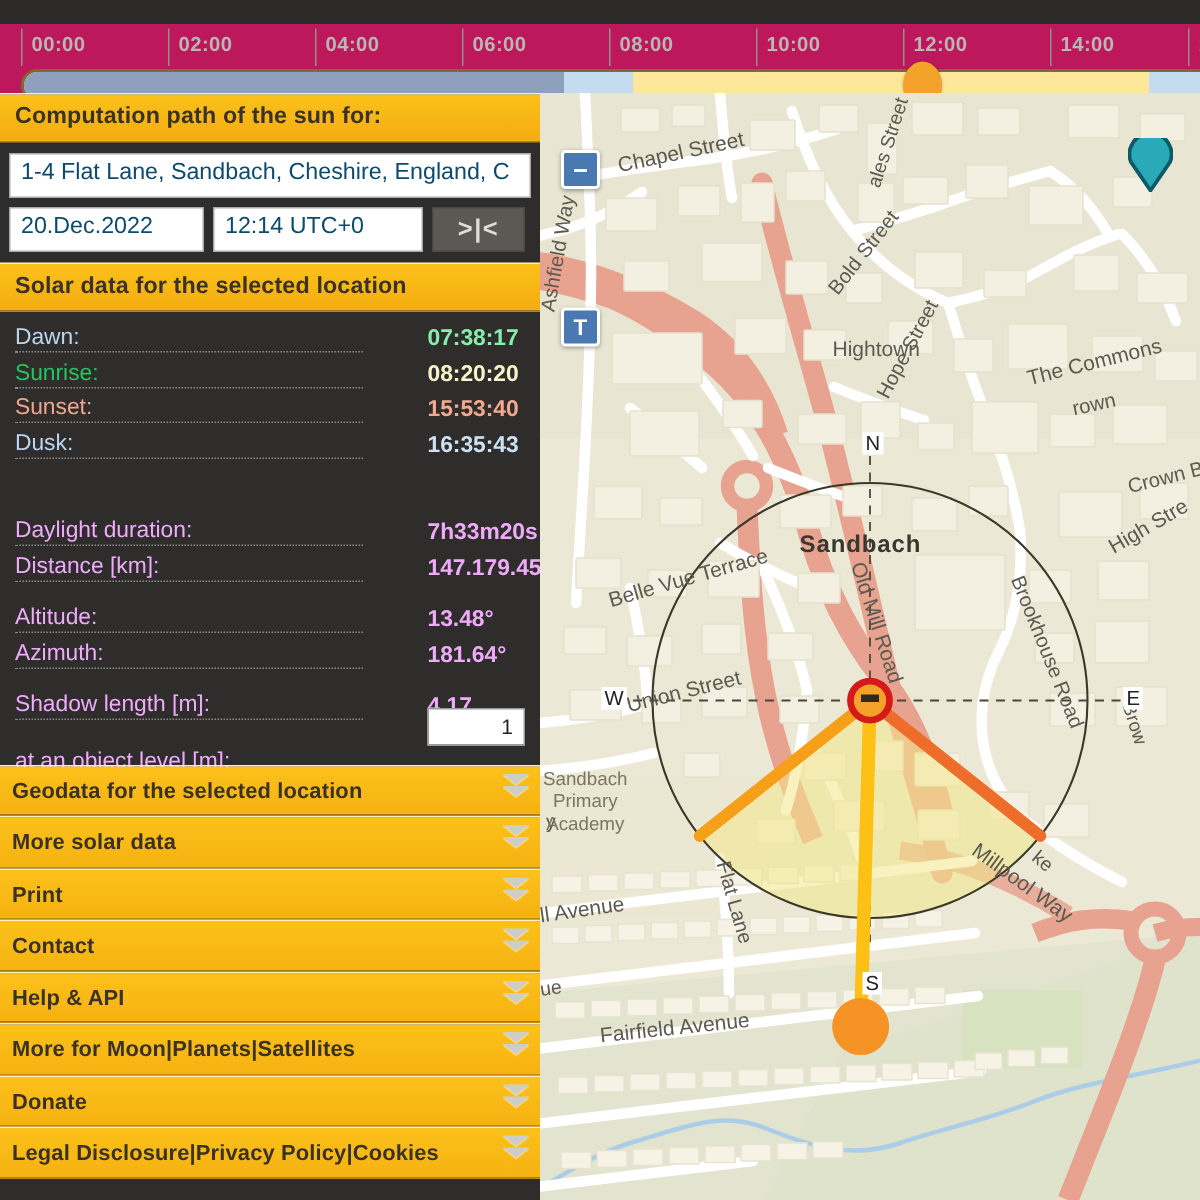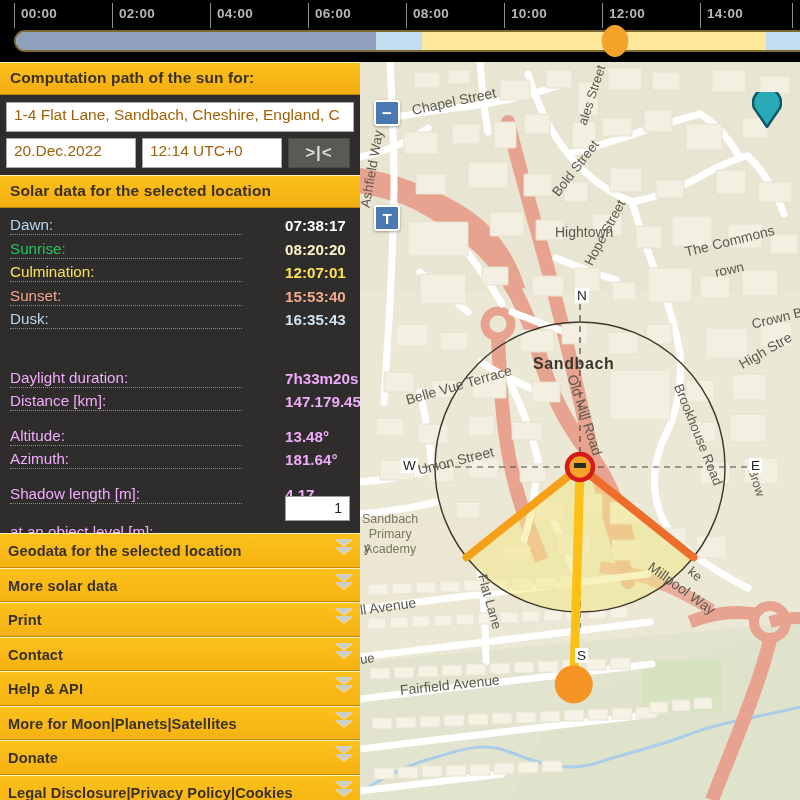--- a/index.html
+++ b/index.html
@@ -5,22 +5,22 @@
   * { box-sizing: border-box; margin: 0; padding: 0; }
   html, body { width: 800px; height: 800px; overflow: hidden; }
   body {
     font-family: "Liberation Sans", sans-serif;
     background: #2b2a28;
     position: relative;
   }
 
   
   #timeline {
-    position: absolute; left: 0; top: 0; width: 800px; height: 62px;
-    background: #000000;
+    position: absolute; left: 0; top: 16px; width: 800px; height: 62px;
+    background: #be185d;
     overflow: hidden;
   }
   #tl-ticks { position: absolute; left: 0; top: 0; width: 800px; height: 28px; }
   .tl-tick {
     position: absolute; top: 3px; height: 25px;
     border-left: 1px solid #8f8f8c;
     padding-left: 6px;
     color: #b9b7b3; font-size: 13.5px; font-weight: bold;
     letter-spacing: 0.3px;
     line-height: 22px;
@@ -59,21 +59,21 @@
     border-top: 1px solid #fff3c4;
     border-bottom: 1px solid #b9860b;
     letter-spacing: .1px;
     white-space: nowrap; overflow: hidden;
   }
 
   #addr-row { padding: 7px 6px 0 6px; }
   .txtbox {
     background: #fff; border: 1px solid #a8a8a8;
     font-family: "Liberation Sans", sans-serif;
-    font-size: 15.5px; color: #a16207;
+    font-size: 15.5px; color: #0c4a6e;
     padding: 1px 7px 5px 7px;
     height: 30px;
     line-height: 21px;
     white-space: nowrap; overflow: hidden;
   }
   #addr-input { width: 348px; }
   #dt-row { padding: 6px 6px 7px 6px; display: flex; gap: 6px; align-items: stretch; }
   #date-input { width: 130px; }
   #time-input { width: 140px; }
   #step-btn {
@@ -97,21 +97,21 @@
     padding-bottom: 1px;
     white-space: nowrap;
   }
   .sval { font-size: 15.2px; font-weight: bold; color: #f2f1ec; white-space: nowrap; }
   .c-dawn  { color: #b9d5ef; }
   .c-sunrise { color: #22c55e; }
   .c-culm  { color: #fbe05a; }
   .c-sunset{ color: #f0a58c; }
   .c-dusk  { color: #b9d5ef; }
   .c-plain { color: #f0abfc; margin-top: 48px; }
-  .v-dawn  { color: #ffffff; }
+  .v-dawn  { color: #86efac; }
   .v-sunrise { color: #fdf3c9; }
   .v-culm  { color: #fbe05a; }
   .v-sunset{ color: #f2a98f; }
   .v-dusk  { color: #cfe2f4; }
   .objbox {
     background: #fff; border: 1px solid #9a9a9a;
     width: 72px; height: 25px;
     font-size: 14px; color: #26231f;
     text-align: right; padding: 3px 7px 0 0;
   }
@@ -256,24 +256,20 @@
 
   <div id="solar-table">
     <div id="solar-rows">
         <div class="srow">
           <div class="slabel c-dawn">Dawn:</div>
           <div class="sval v-dawn">07:38:17</div>
         </div>
         <div class="srow">
           <div class="slabel c-sunrise">Sunrise:</div>
           <div class="sval v-sunrise">08:20:20</div>
-        </div>
-        <div class="srow">
-          <div class="slabel c-culm">Culmination:</div>
-          <div class="sval v-culm">12:07:01</div>
         </div>
         <div class="srow">
           <div class="slabel c-sunset">Sunset:</div>
           <div class="sval v-sunset">15:53:40</div>
         </div>
         <div class="srow">
           <div class="slabel c-dusk">Dusk:</div>
           <div class="sval v-dusk">16:35:43</div>
         </div>
         <div class="srow gap">

